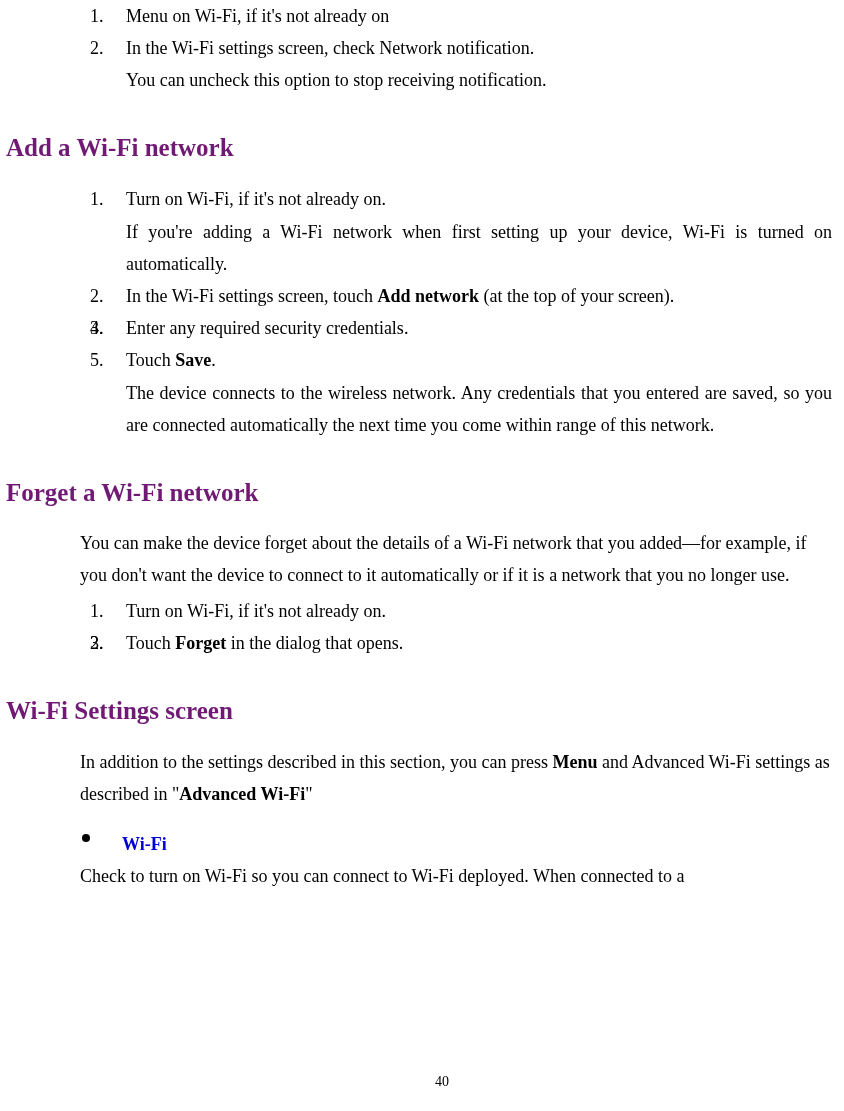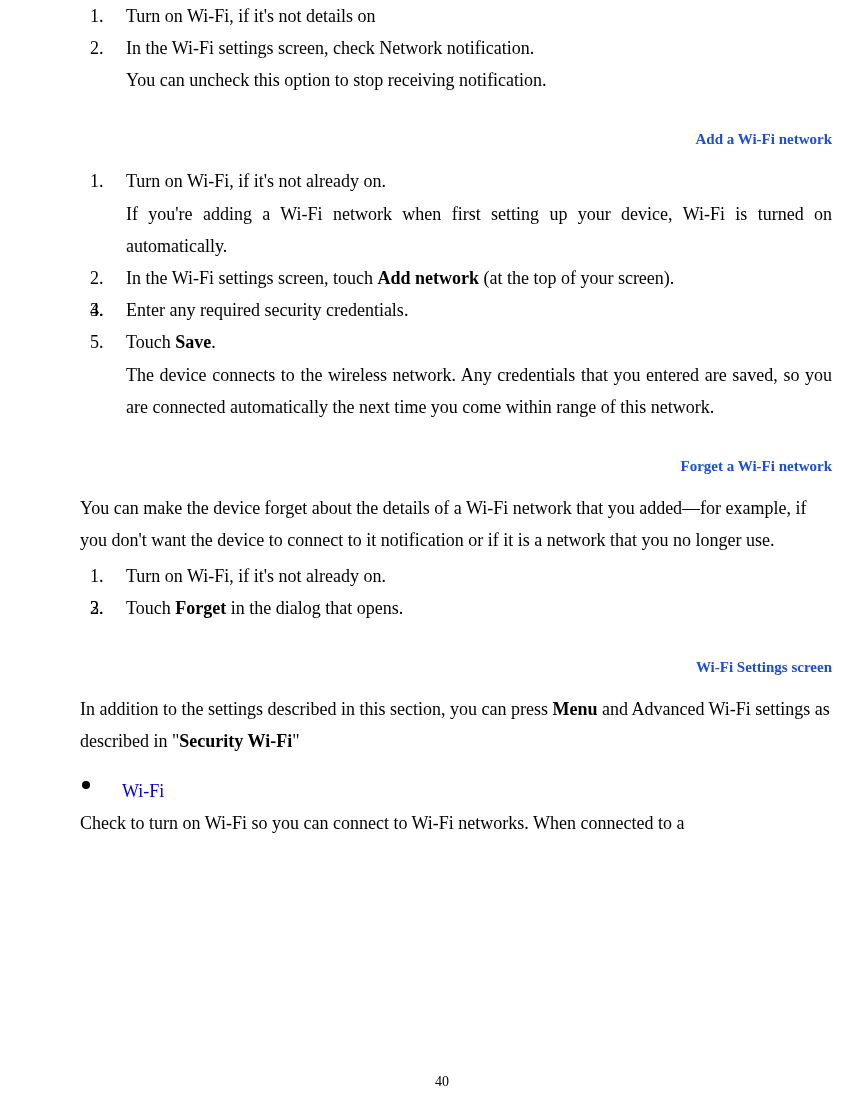--- a/index.html
+++ b/index.html
@@ -53,31 +53,30 @@
     .bullet {
       position: absolute;
       left: 2px;
       top: 6px;
       width: 8px;
       height: 8px;
       background: #000;
       border-radius: 50%;
     }
     h2.section {
-      color: #1d4ed8;
+      color: #701a75;
       font-weight: bold;
-      font-size: 15px;
+      font-size: 25px;
       margin-top: 30px;
       margin-bottom: 12px;
       margin-left: -74px;
-      text-align: right;
     }
     .sub-heading {
       color: #0000d4;
-      font-weight: normal;
+      font-weight: bold;
     }
     .bold { font-weight: bold; }
     .para { margin-bottom: 4px; }
     .page-num {
       position: absolute;
       bottom: 16px;
       width: 100%;
       text-align: center;
       font-size: 14px;
       left: 0;
@@ -95,21 +94,21 @@
   </style>
 </head>
 <body>
 
 <div class="content">
 
 
   <ul class="num-list">
     <li>
       <span class="num">1.</span>
-      <span>Turn on Wi-Fi, if it's not details on</span>
+      <span>Menu on Wi-Fi, if it's not already on</span>
     </li>
     <li>
       <span class="num">2.</span>
       <span>In the Wi-Fi settings screen, check Network notification.</span>
     </li>
   </ul>
   <p class="after-intro">You can uncheck this option to stop receiving notification.</p>
 
   <h2 class="section">Add a Wi-Fi network</h2>
 
@@ -132,45 +131,45 @@
     </li>
     <li>
       <span class="num">5.</span>
       <span><span>Touch </span><span class="bold">Save</span><span>.</span></span>
       <div class="li-sub li-wide">The device connects to the wireless network. Any credentials that you entered are saved, so you are connected automatically the next time you come within range of this network.</div>
     </li>
   </ul>
 
   <h2 class="section">Forget a Wi-Fi network</h2>
 
-  <p class="forget-para">You can make the device forget about the details of a Wi-Fi network that you added—for example, if you don't want the device to connect to it notification or if it is a network that you no longer use.</p>
+  <p class="forget-para">You can make the device forget about the details of a Wi-Fi network that you added—for example, if you don't want the device to connect to it automatically or if it is a network that you no longer use.</p>
 
   <ul class="num-list">
     <li>
       <span class="num">1.</span>
       <span>Turn on Wi-Fi, if it's not already on.</span>
     </li>
     <li>
       <span class="num">2.</span>
     </li>
     <li>
       <span class="num">3.</span>
       <span><span>Touch </span><span class="bold">Forget</span><span> in the dialog that opens.</span></span>
     </li>
   </ul>
 
   <h2 class="section">Wi-Fi Settings screen</h2>
 
   <p class="para">
-    <span>In addition to the settings described in this section, you can press </span><span class="bold">Menu</span><span> and Advanced Wi-Fi settings as described in "</span><span class="bold">Security Wi-Fi</span><span>"</span>
+    <span>In addition to the settings described in this section, you can press </span><span class="bold">Menu</span><span> and Advanced Wi-Fi settings as described in "</span><span class="bold">Advanced Wi-Fi</span><span>"</span>
   </p>
 
   <ul class="bullet-list" style="margin-top:18px;">
     <li>
       <span class="bullet"></span>
       <span class="sub-heading">Wi-Fi</span>
     </li>
   </ul>
-  <p class="sub-body">Check to turn on Wi-Fi so you can connect to Wi-Fi networks. When connected to a</p>
+  <p class="sub-body">Check to turn on Wi-Fi so you can connect to Wi-Fi deployed. When connected to a</p>
 
 </div>
 
 <div class="page-num">40</div>
 
 </body></html>

